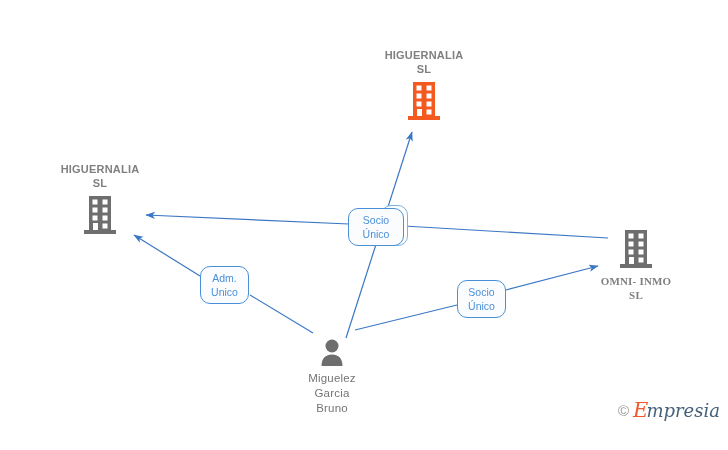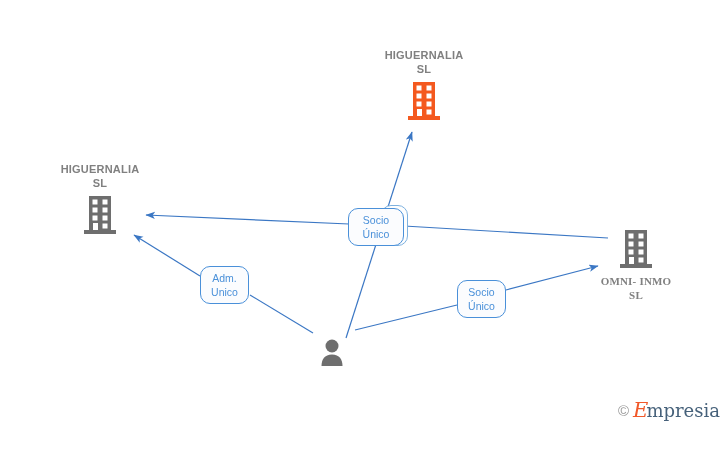--- a/index.html
+++ b/index.html
@@ -91,20 +91,21 @@
   .wm-e {
     font-family: "DejaVu Serif", serif;
     font-style: italic;
     font-size: 21px;
     color: #f1592a;
     line-height: 1;
     margin-right: -2px;
   }
   .wm-rest {
     font-family: "DejaVu Serif", serif;
+    font-style: italic;
     font-size: 18px;
     color: #46617a;
     line-height: 1;
   }
 </style>
 </head>
 <body>
 
 <div id="canvas">
 
@@ -187,20 +188,23 @@
 SL</div>
   </div>
 
   <div class="node" style="left:332px; top:338px;">
     <div class="icon-wrap">
       <svg width="28" height="30" viewBox="0 0 28 30" xmlns="http://www.w3.org/2000/svg">
         <circle cx="14" cy="8" r="6.5" fill="#6e6e6e"></circle>
         <path d="M14 16.5 C6.5 16.5 3.5 21.5 3.5 28 L24.5 28 C24.5 21.5 21.5 16.5 14 16.5 Z" fill="#6e6e6e"></path>
       </svg>
     </div>
+    <div class="node-label person" style="margin-top:3px;">Miguelez
+Garcia
+Bruno</div>
   </div>
 
   <div class="relbox ghost" style="left:381px; top:205px; width:27px; height:41px;"></div>
 
   <div class="relbox" style="left:348px; top:208px; width:56px; height:38px;">Socio
 Único</div>
 
   <div class="relbox" style="left:200px; top:266px; width:49px; height:38px;">Adm.
 Unico</div>
 

